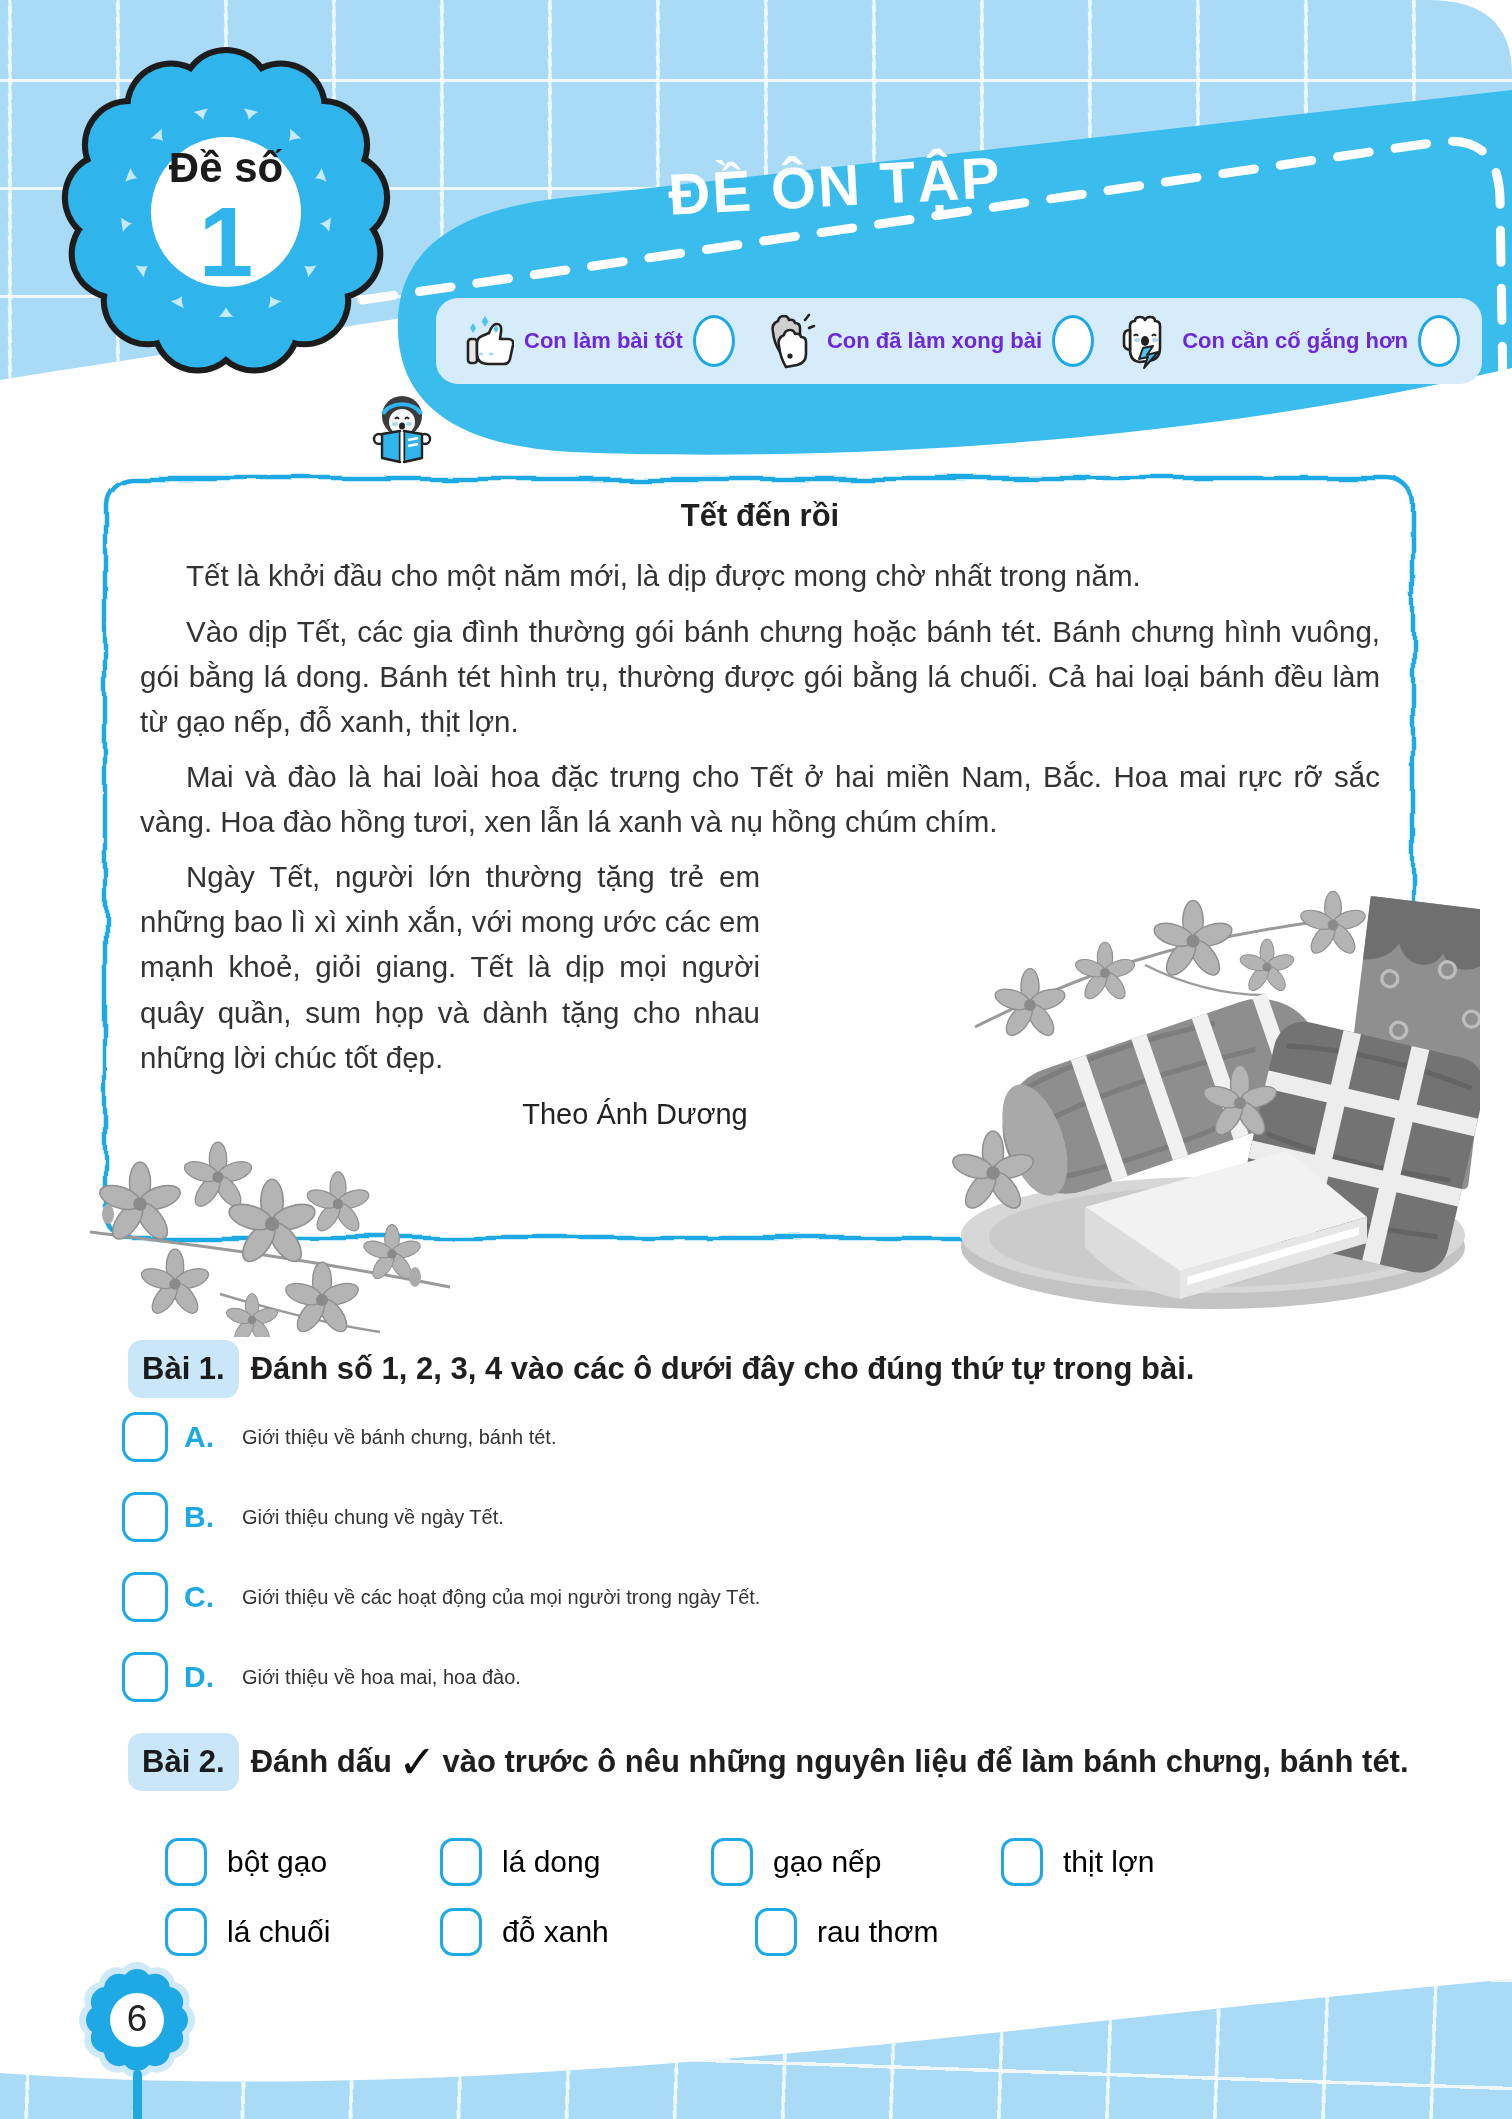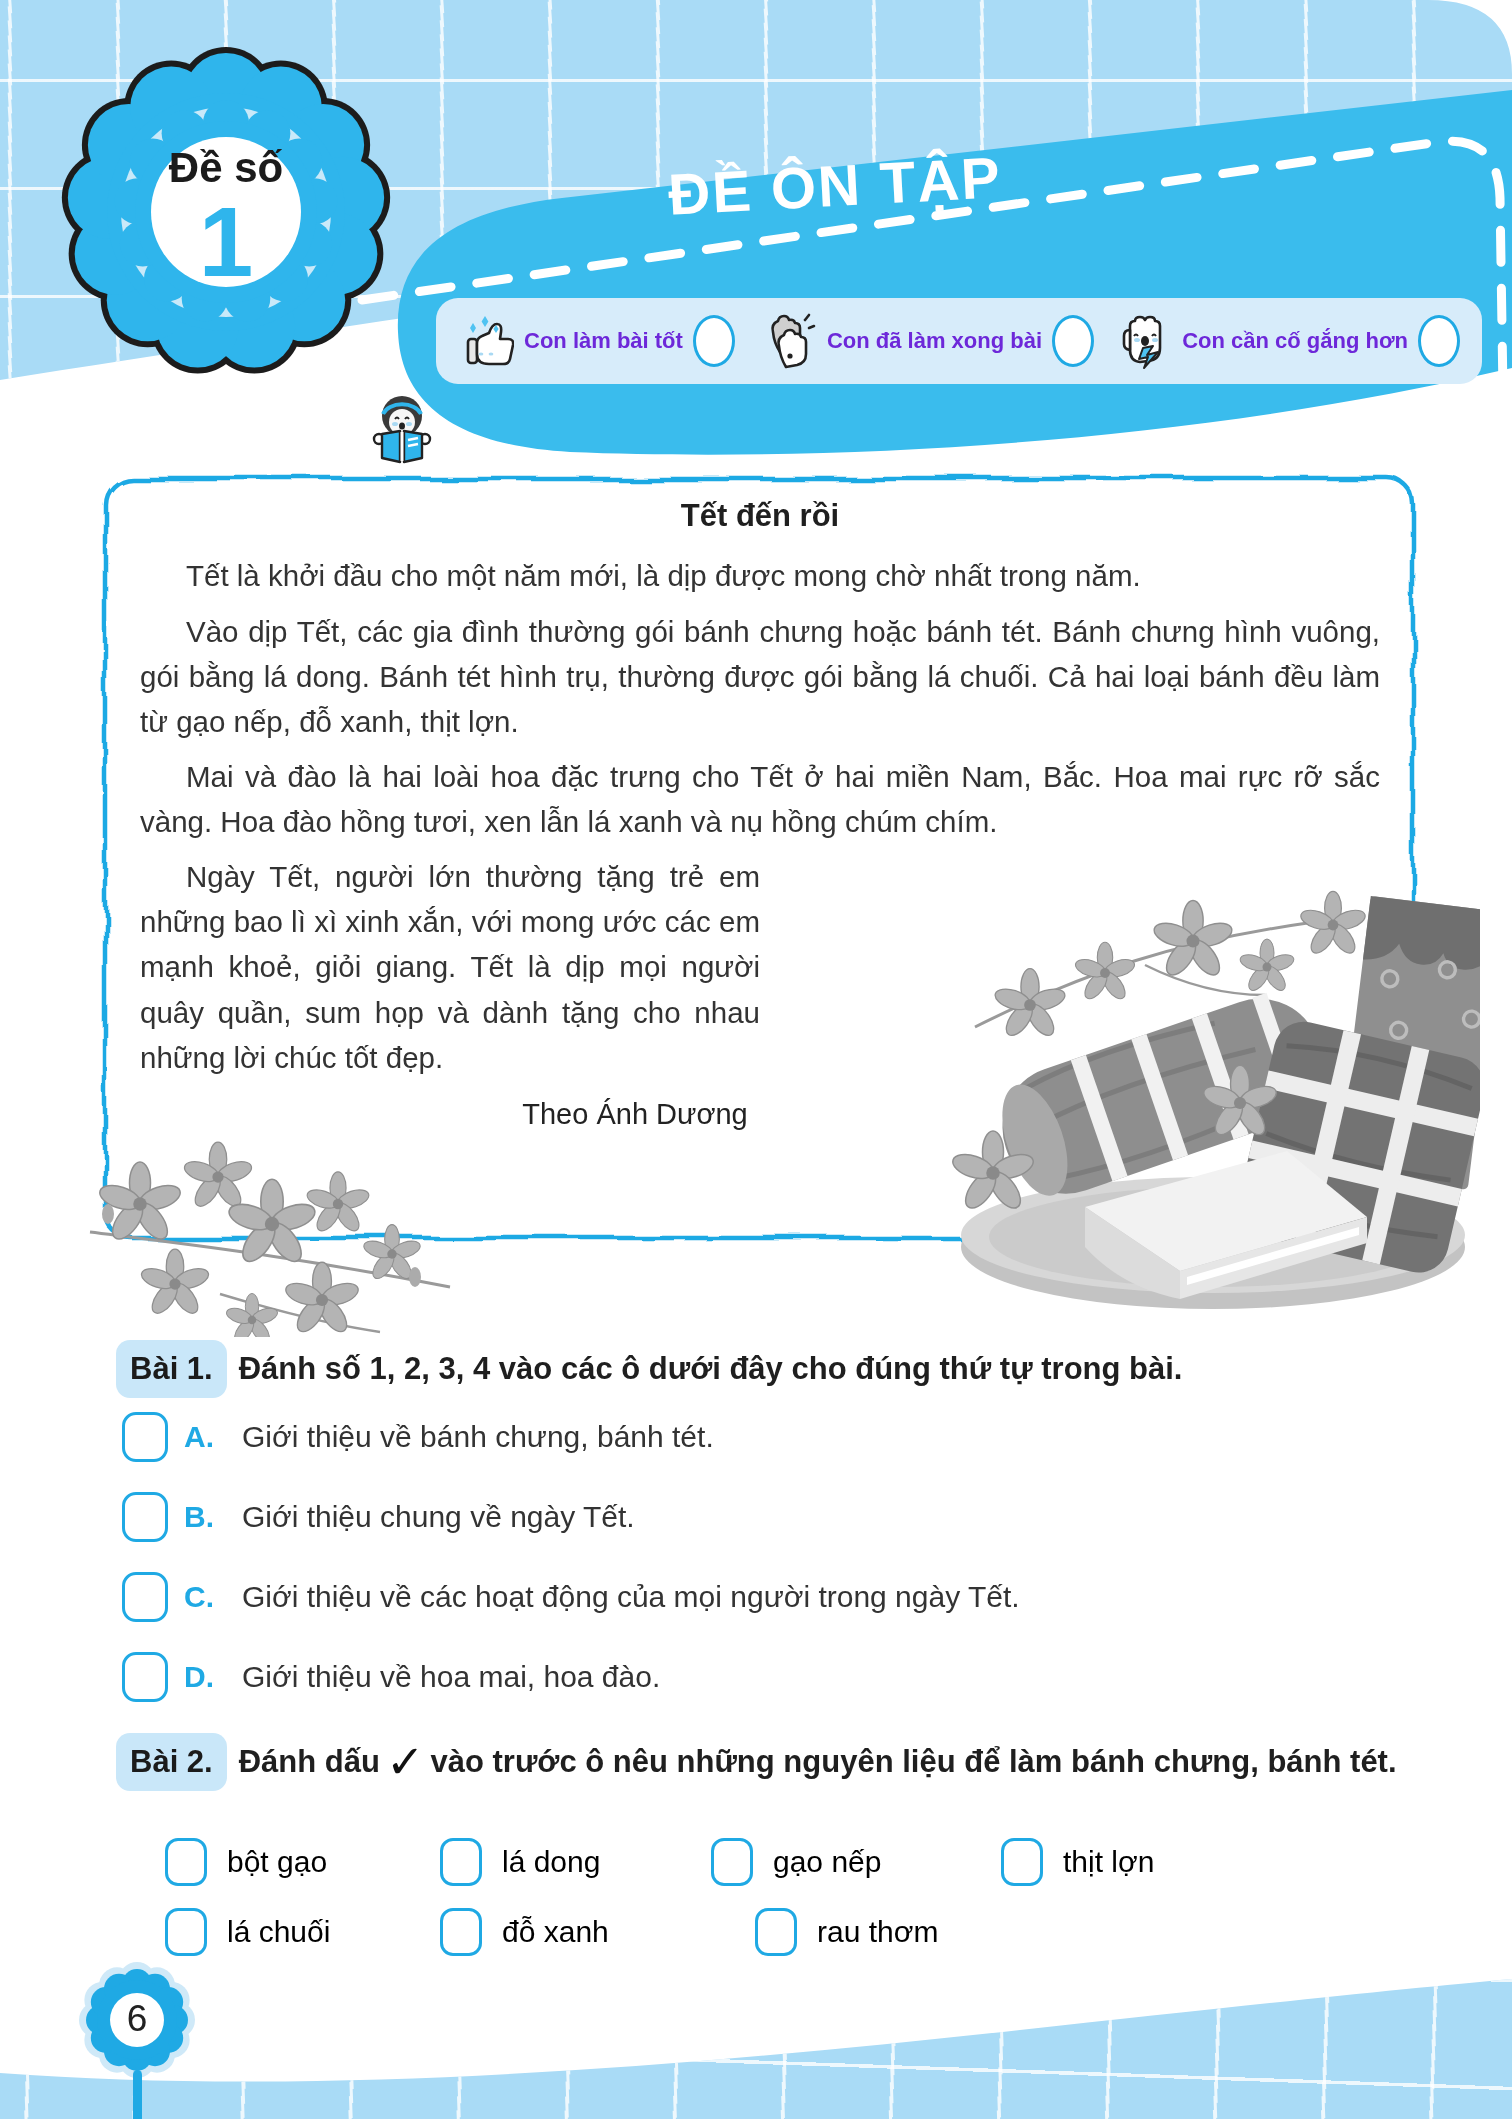--- a/index.html
+++ b/index.html
@@ -36,27 +36,27 @@
   
   .passage-frame{position:absolute;left:95px;top:468px;width:1328px;height:780px;}
   .passage-content{position:absolute;left:140px;top:492px;width:1240px;font-size:29.5px;line-height:1.53;color:#333;}
   .passage-title{text-align:center;font-weight:bold;font-size:31px;color:#1f1f1f;margin-bottom:14px;}
   .passage-content p{margin:0 0 10px 0;text-indent:46px;text-align:justify;}
   .passage-content p.narrow{width:620px;}
   .attribution{font-size:29px;color:#222;margin:12px 0 0 330px;width:330px;text-align:center;}
   .illustration{position:absolute;left:935px;top:855px;width:545px;height:460px;}
   .corner-flowers{position:absolute;left:80px;top:1082px;width:380px;height:255px;}
   
-  .exercise-heading{position:absolute;left:104px;width:1292px;font-size:31px;font-weight:bold;color:#1f1f1f;line-height:1.75;padding-left:12px;}
+  .exercise-heading{position:absolute;left:116px;width:1292px;font-size:31px;font-weight:bold;color:#1f1f1f;line-height:1.75;padding-left:12px;}
   .pill{display:inline-block;background:#c9e7f9;border-radius:14px;padding:2px 14px;margin-right:12px;color:#1b1b1b;}
   .check-glyph{font-size:46px;font-weight:bold;color:#111;vertical-align:-6px;padding:0 6px;}
   .q-item{position:absolute;left:122px;display:flex;align-items:center;gap:16px;}
   .checkbox{width:46px;height:50px;border:3.5px solid #1fa9e4;border-radius:14px;background:#fff;box-sizing:border-box;flex:0 0 auto;}
   .q-letter{color:#1fa9e4;font-weight:bold;font-size:30px;width:42px;flex:0 0 auto;}
-  .q-text{font-size:30px;color:#333;white-space:nowrap;}
+  .q-text{font-size:20px;color:#333;white-space:nowrap;}
   .opt-item{position:absolute;display:flex;align-items:center;gap:20px;}
   .opt-box{width:42px;height:48px;border:3px solid #1fa9e4;border-radius:13px;background:#fff;box-sizing:border-box;}
   .opt-label{font-size:30px;color:#000000;white-space:nowrap;}
   
   .page-flower{position:absolute;left:72px;top:1958px;width:130px;height:160px;}
   .page-num{position:absolute;left:0;top:40px;width:130px;text-align:center;font-size:37px;color:#222;}
   .flower-stem{position:absolute;left:61px;top:112px;width:9px;height:62px;background:#1fa9e4;border-radius:5px;}
 </style>
 </head>
 <body>

